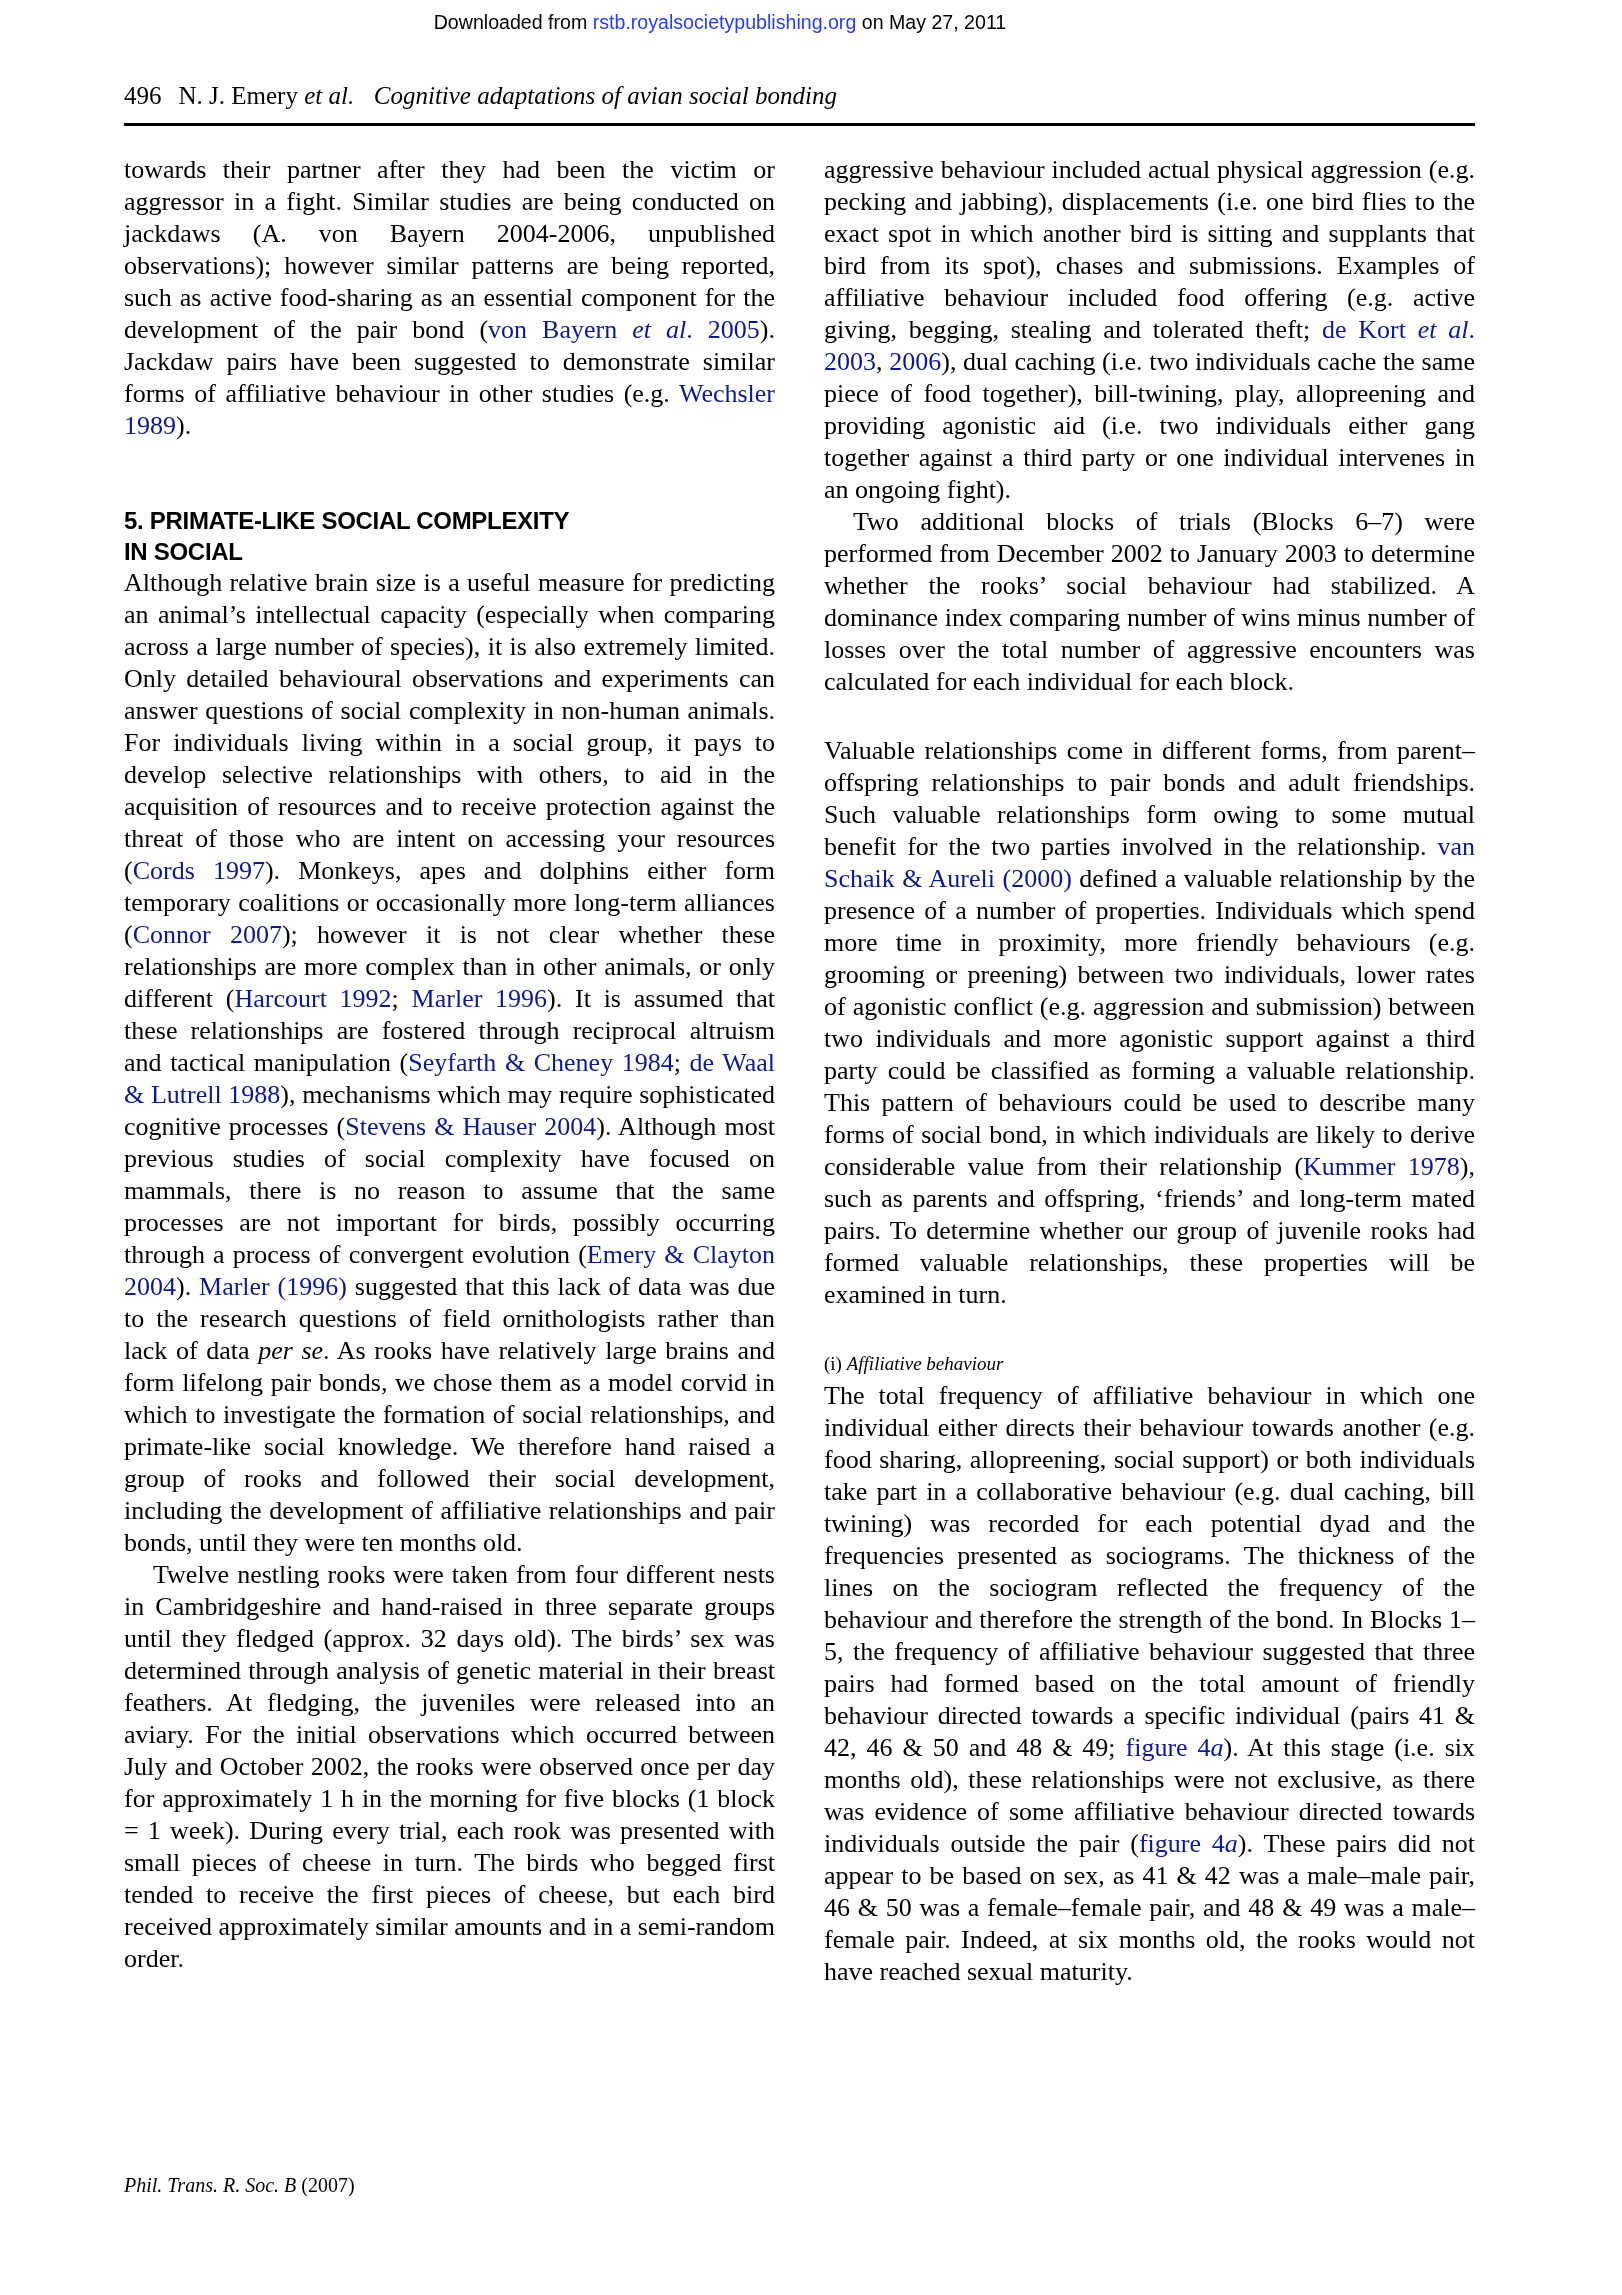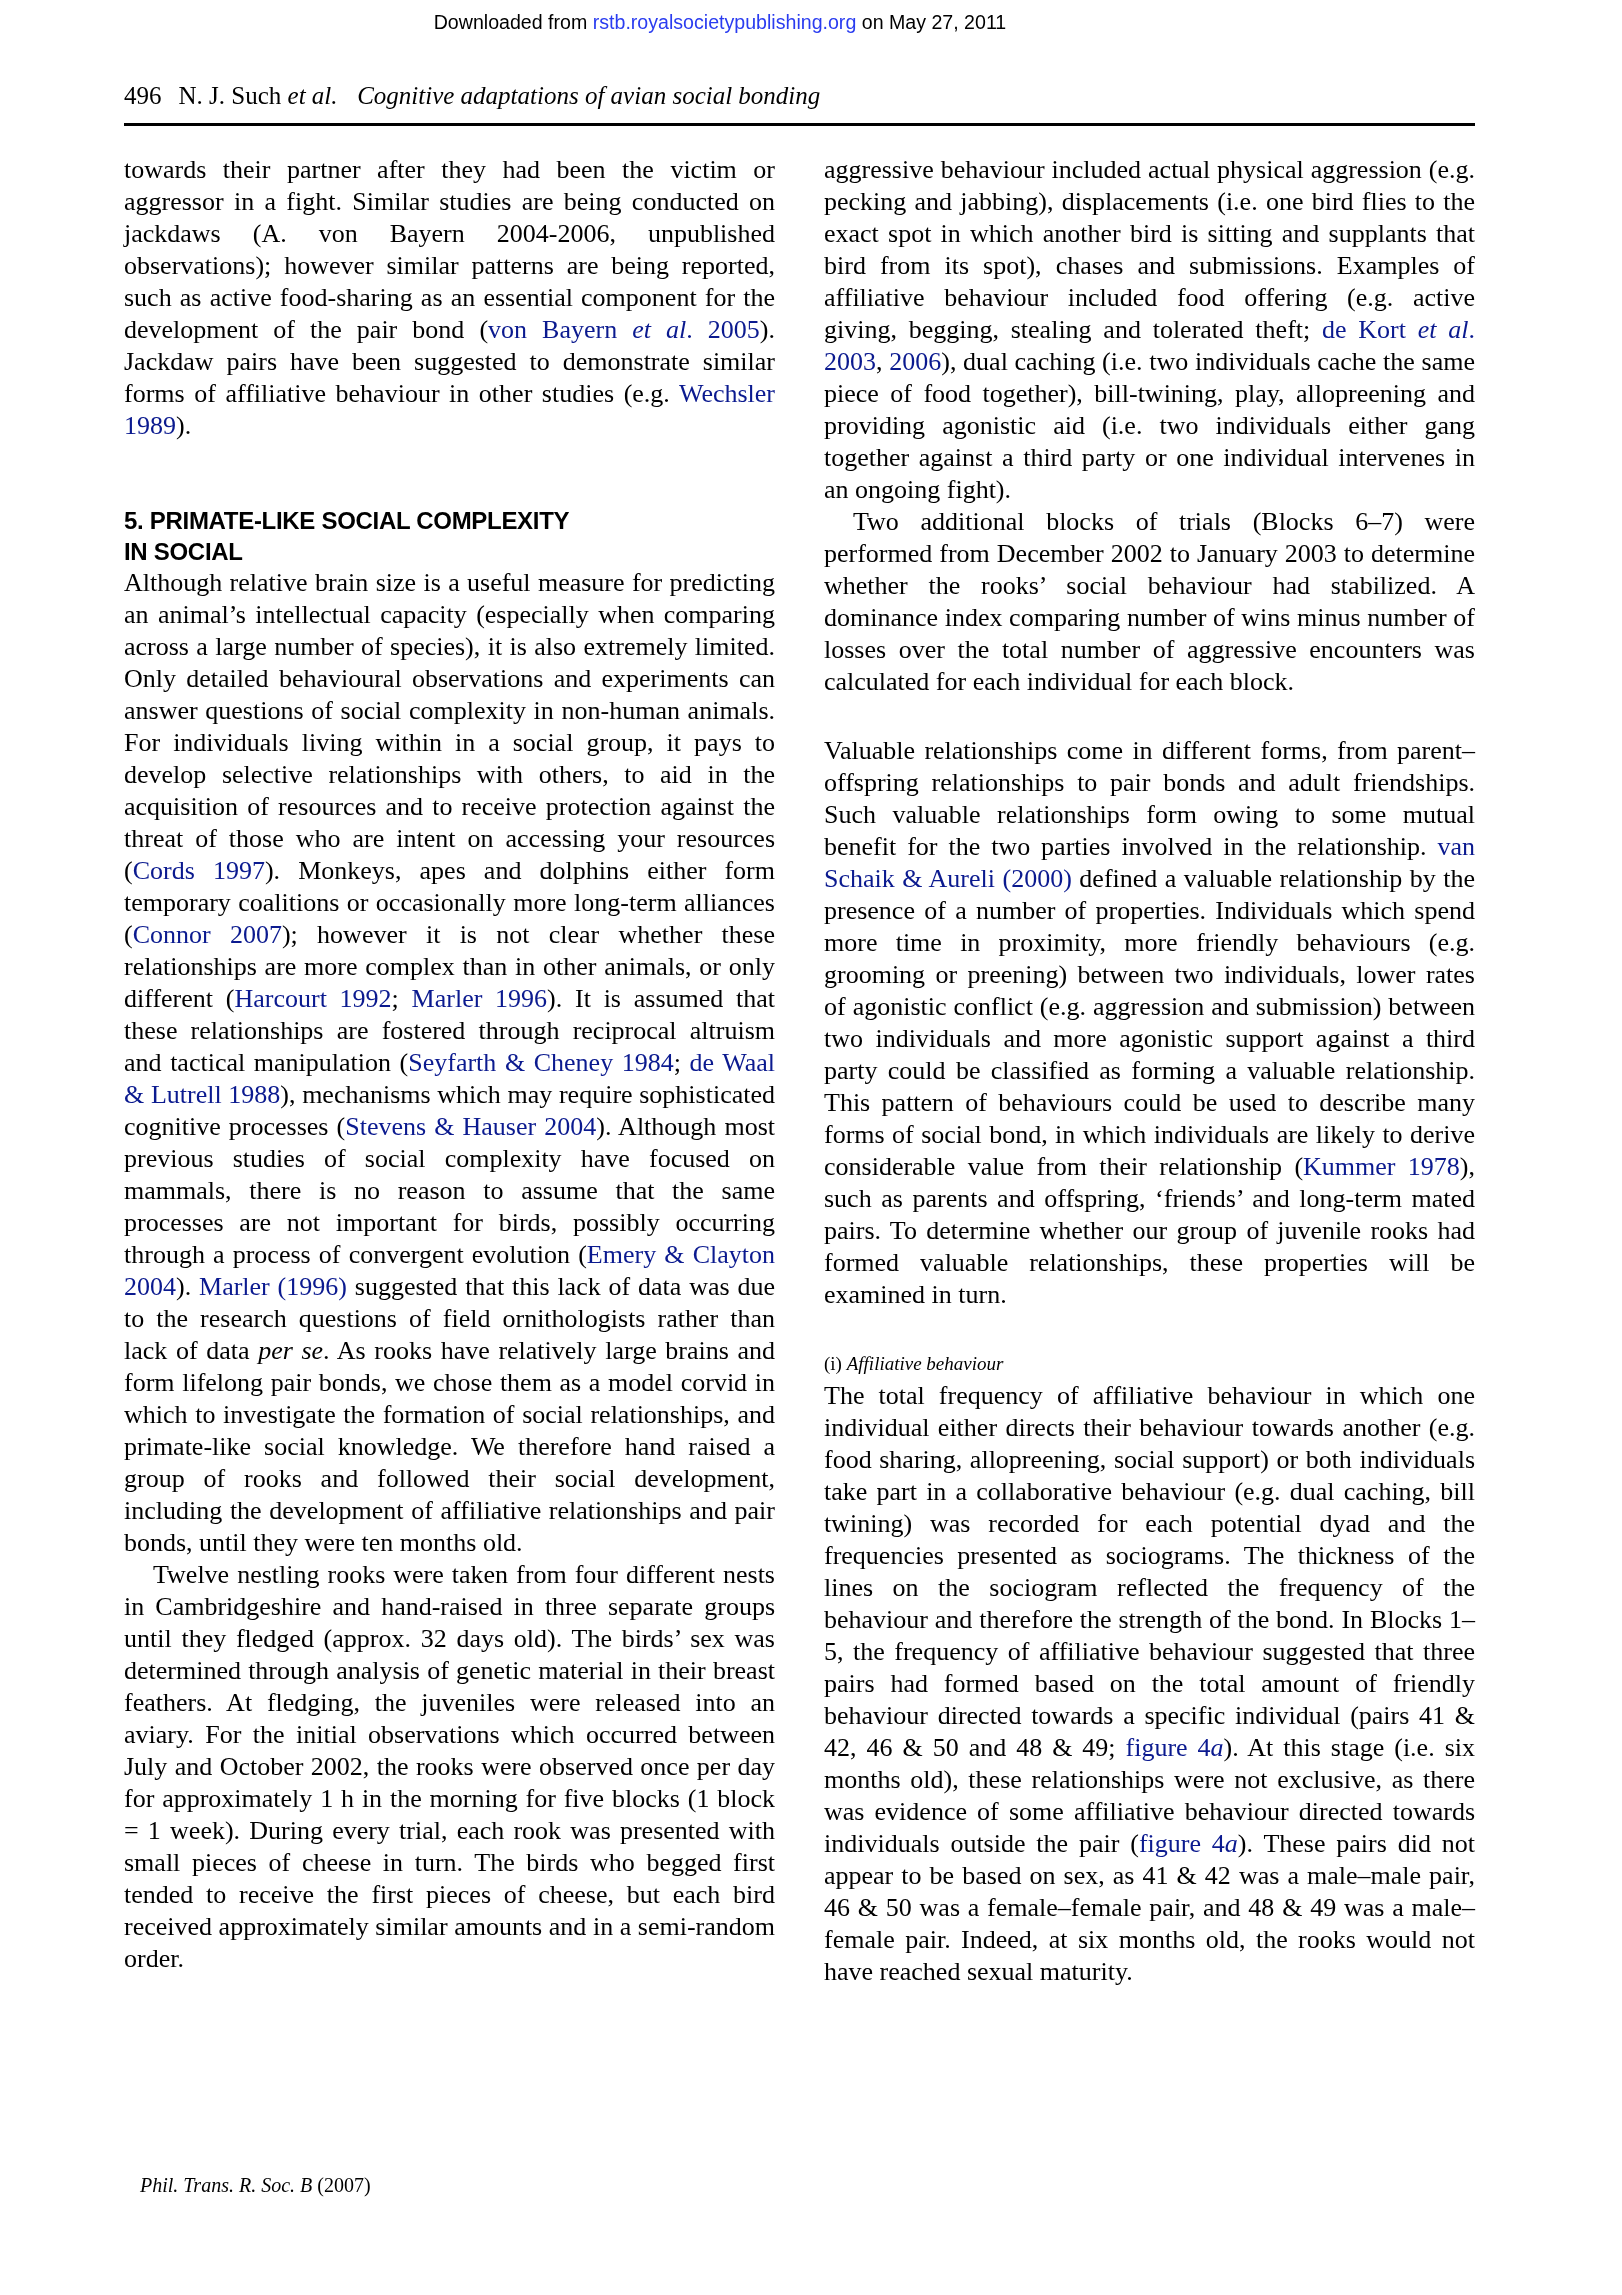--- a/index.html
+++ b/index.html
@@ -36,31 +36,31 @@
   .gap-md { height:37px; }
   .sub-head { margin:0; font-size:26px; }
   .sub-head b { font-weight:bold; }
   .sub-head .title { font-style:italic; font-weight:bold; }
   .subsub-head { margin:0; }
   .subsub-head i { font-style:italic; }
   .footer {
     position:absolute; top:2172px; left:124px;
     font-family:"Liberation Serif", serif; font-size:20px; line-height:26px;
   }
-  .footer i { font-style:italic;margin-left:16px; }
+  .footer i { font-style:italic; }
 </style>
 </head>
 <body>
 
 <div class="banner">
   <span>Downloaded from </span><span class="site">rstb.royalsocietypublishing.org</span><span> on May 27, 2011</span>
 </div>
 
 <div class="running-head">
-  <span class="pg">496</span><span><span>N. J. Such</span> <i>et al.</i></span><span class="auth"></span><i>Cognitive adaptations of avian social bonding</i>
+  <span class="pg">496</span><span><span>N. J. Emery</span> <i>et al.</i></span><span class="auth"></span><i>Cognitive adaptations of avian social bonding</i>
 </div>
 <div class="head-rule"></div>
 
 <div class="col left">
   <p><span>towards their partner after they had been the victim or aggressor in a fight. Similar studies are being conducted on jackdaws (A. von Bayern 2004-2006, unpublished observations); however similar patterns are being reported, such as active food-sharing as an essential component for the development of the pair bond (</span><span class="link"><span>von Bayern </span><i>et al</i><span>. 2005</span></span><span>). Jackdaw pairs have been suggested to demonstrate similar forms of affiliative behaviour in other studies (e.g. </span><span class="link">Wechsler 1989</span><span>).</span></p>
 
   <div class="gap-lg"></div>
 
   <h2 class="sec-head"><span>5. PRIMATE-LIKE SOCIAL COMPLEXITY</span><br><span>IN SOCIAL</span></h2>
 

